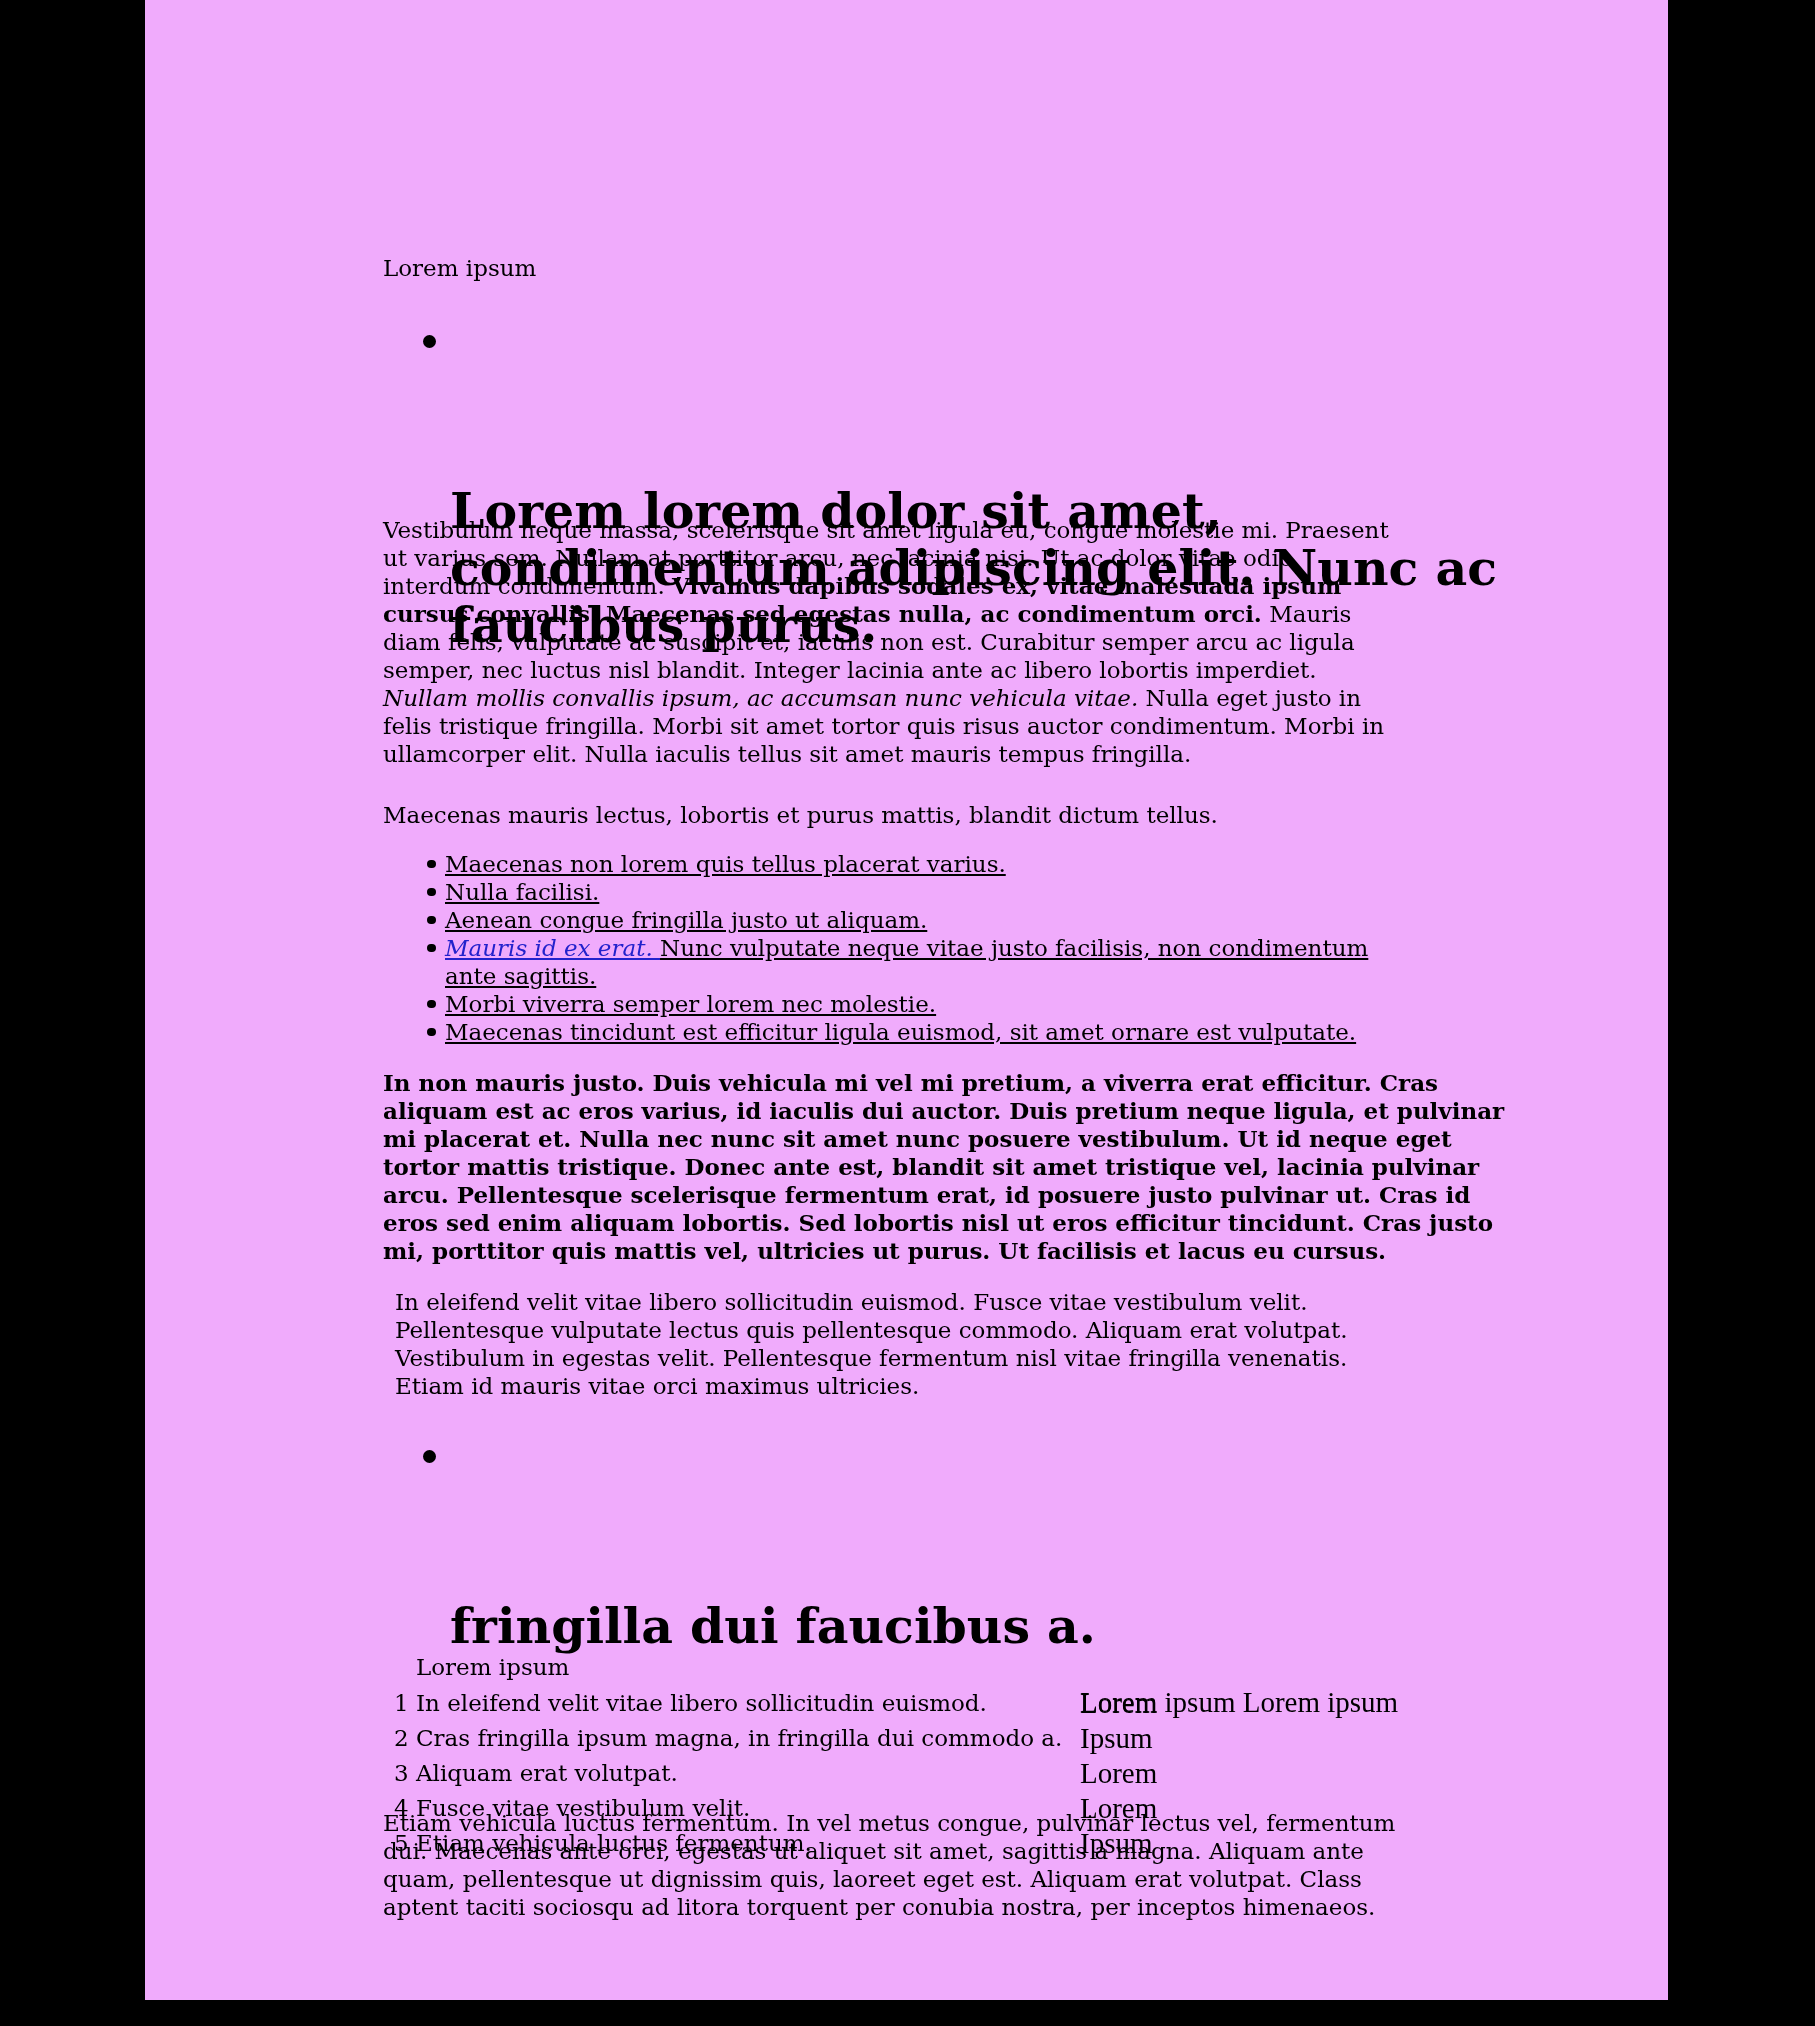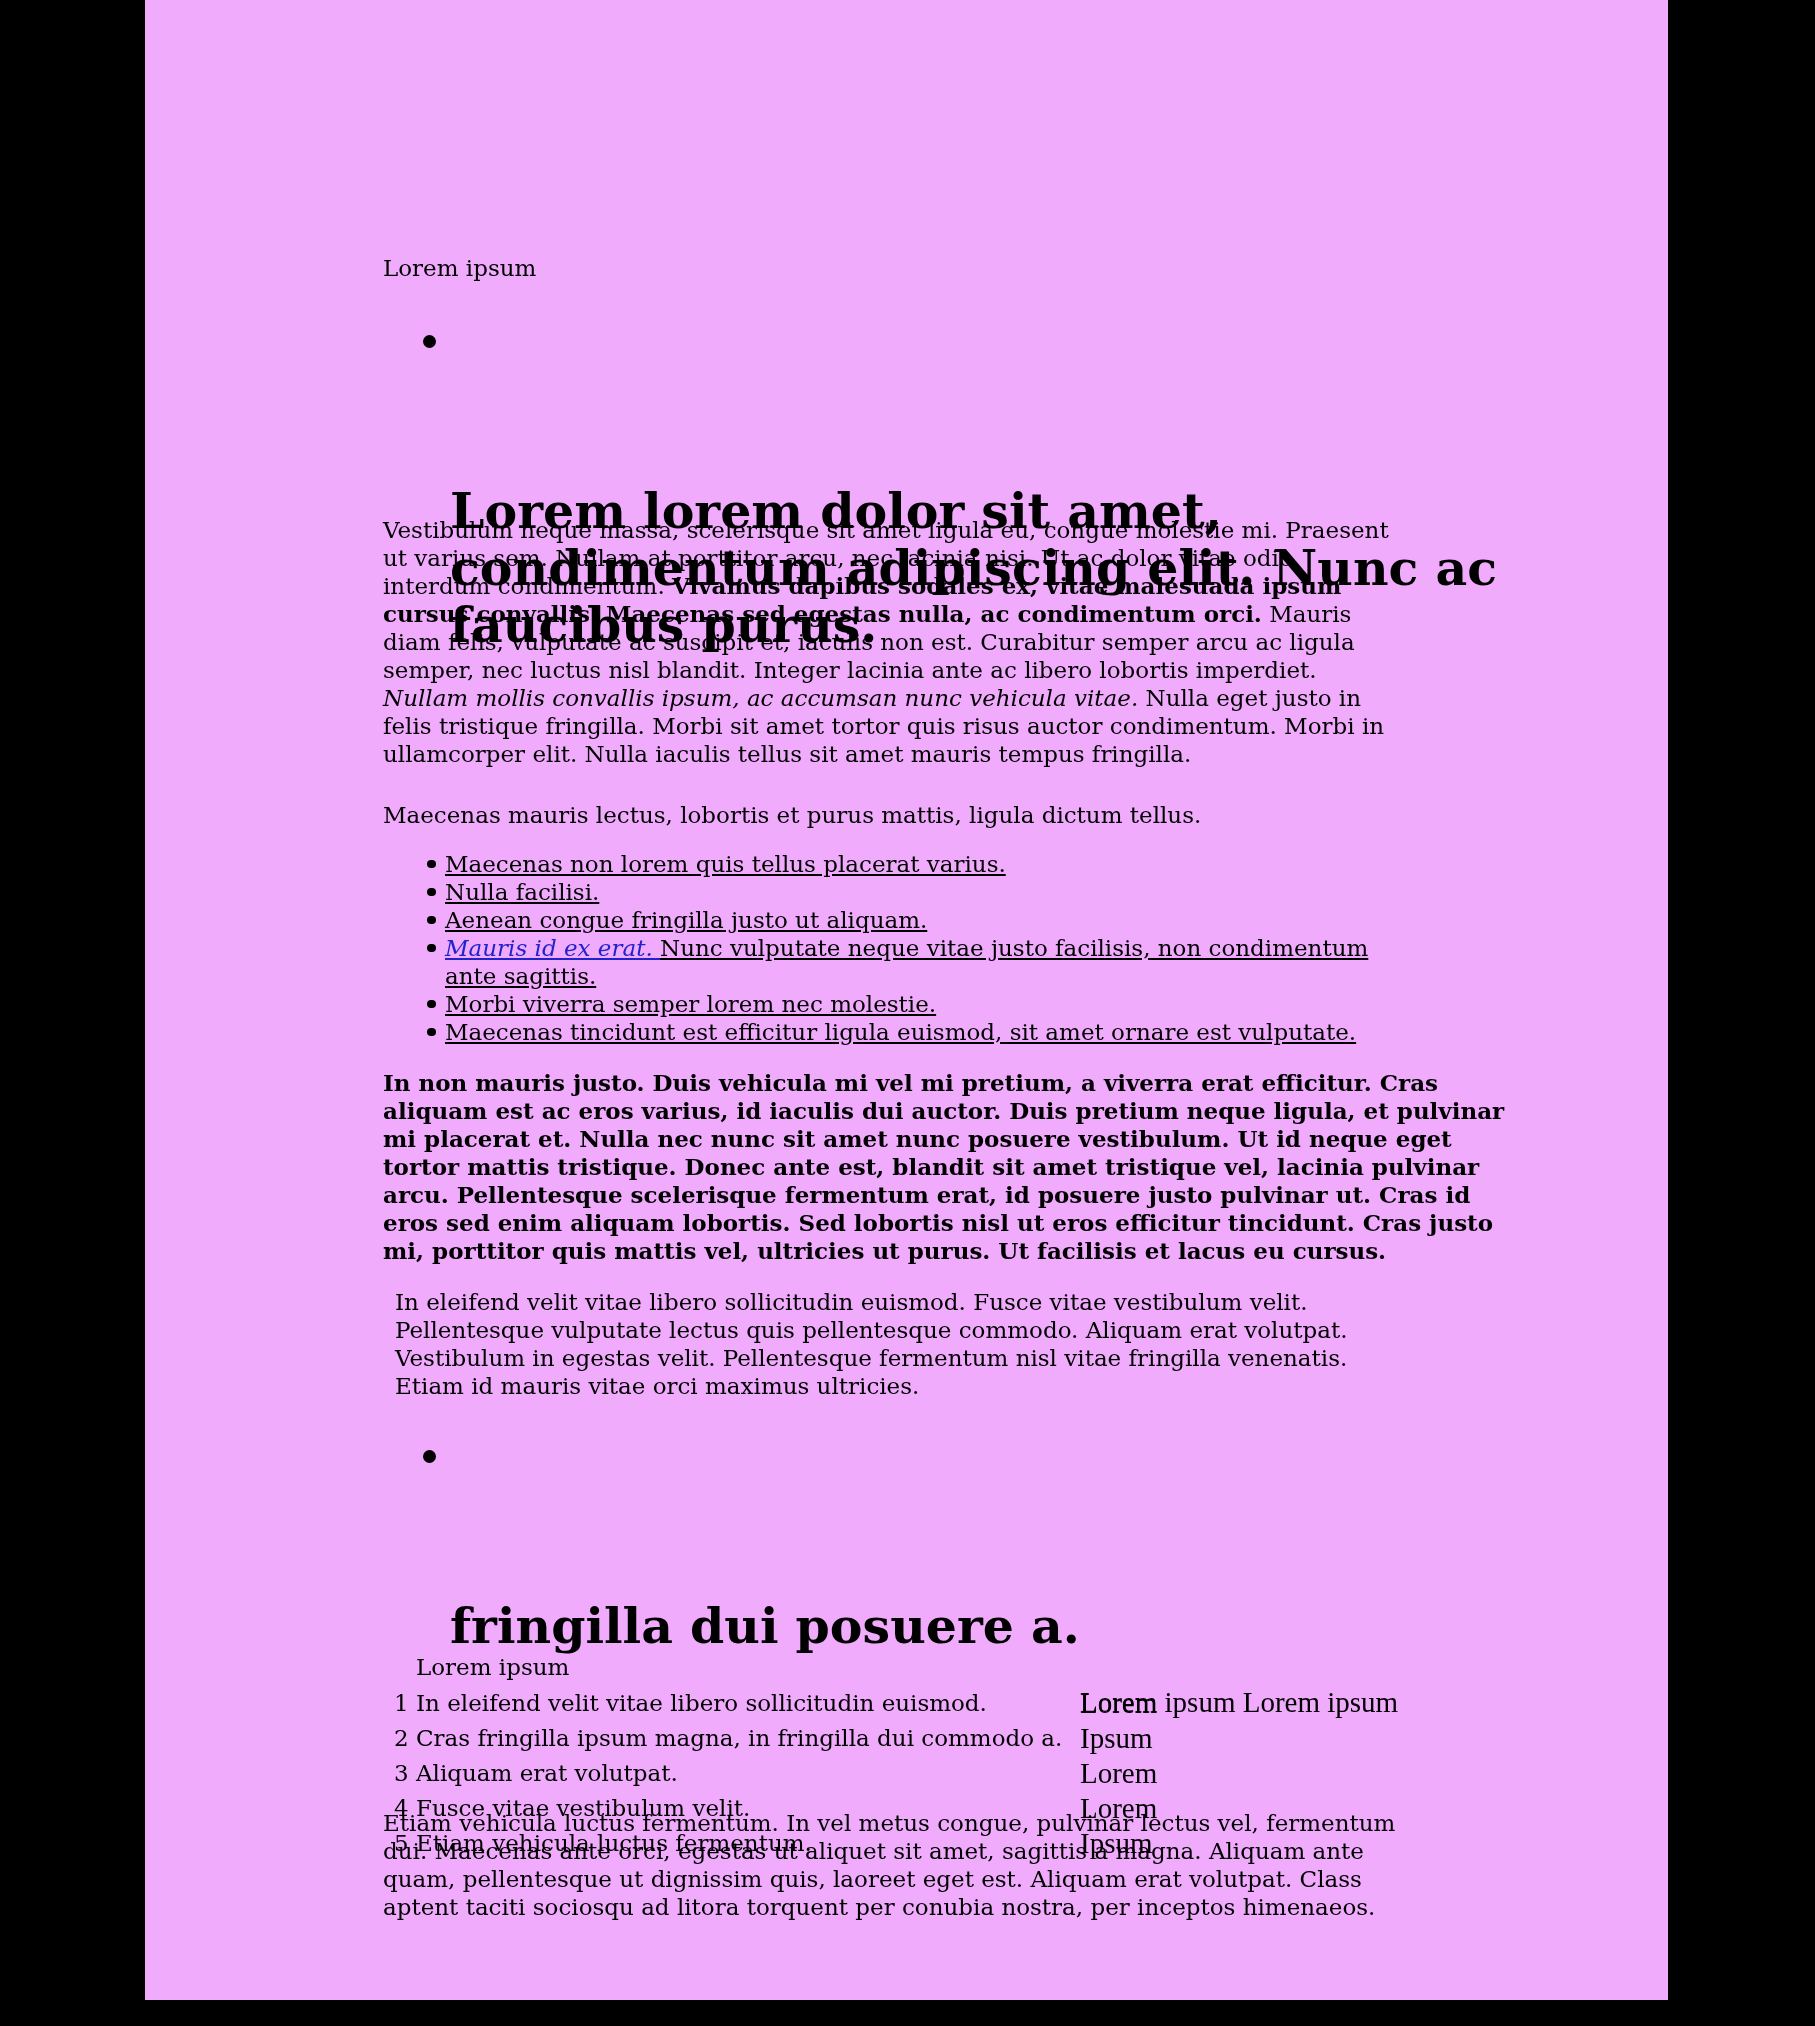--- a/index.html
+++ b/index.html
@@ -67,31 +67,31 @@
 
   <div id="page-header-label" class="block body-text">Lorem ipsum</div>
 
   <div id="heading1" class="block big-heading">
     <span class="h-bullet"></span>
     <div><div class="tline"><span>Lorem lorem dolor sit amet,</span></div><div class="tline"><span>condimentum adipiscing elit. Nunc ac</span></div><div class="tline"><span>faucibus purus.</span></div></div>
   </div>
 
   <div id="para1" class="block body-text"><div class="tline"><span>Vestibulum neque massa, scelerisque sit amet ligula eu, congue molestie mi. Praesent</span></div><div class="tline"><span>ut varius sem. Nullam at porttitor arcu, nec lacinia nisi. Ut ac dolor vitae odio</span></div><div class="tline"><span>interdum condimentum. </span><span class="b">Vivamus dapibus sodales ex, vitae malesuada ipsum</span></div><div class="tline"><span class="b">cursus convallis. Maecenas sed egestas nulla, ac condimentum orci.</span><span> Mauris</span></div><div class="tline"><span>diam felis, vulputate ac suscipit et, iaculis non est. Curabitur semper arcu ac ligula</span></div><div class="tline"><span>semper, nec luctus nisl blandit. Integer lacinia ante ac libero lobortis imperdiet.</span></div><div class="tline"><span class="i">Nullam mollis convallis ipsum, ac accumsan nunc vehicula vitae.</span><span> Nulla eget justo in</span></div><div class="tline"><span>felis tristique fringilla. Morbi sit amet tortor quis risus auctor condimentum. Morbi in</span></div><div class="tline"><span>ullamcorper elit. Nulla iaculis tellus sit amet mauris tempus fringilla.</span></div></div>
 
-  <div id="para2" class="block body-text"><div class="tline"><span>Maecenas mauris lectus, lobortis et purus mattis, ligula dictum tellus.</span></div></div>
+  <div id="para2" class="block body-text"><div class="tline"><span>Maecenas mauris lectus, lobortis et purus mattis, blandit dictum tellus.</span></div></div>
 
   <div id="bullet-list" class="block body-text"><div class="li"><span class="li-bullet"></span><div class="tline"><span>Maecenas non lorem quis tellus placerat varius.</span></div></div><div class="li"><span class="li-bullet"></span><div class="tline"><span>Nulla facilisi.</span></div></div><div class="li"><span class="li-bullet"></span><div class="tline"><span>Aenean congue fringilla justo ut aliquam.</span></div></div><div class="li"><span class="li-bullet"></span><div class="tline"><span class="link">Mauris id ex erat. </span><span>Nunc vulputate neque vitae justo facilisis, non condimentum</span></div><div class="tline"><span>ante sagittis.</span></div></div><div class="li"><span class="li-bullet"></span><div class="tline"><span>Morbi viverra semper lorem nec molestie.</span></div></div><div class="li"><span class="li-bullet"></span><div class="tline"><span>Maecenas tincidunt est efficitur ligula euismod, sit amet ornare est vulputate.</span></div></div></div>
 
   <div id="para3" class="block body-text"><div class="tline"><span>In non mauris justo. Duis vehicula mi vel mi pretium, a viverra erat efficitur. Cras</span></div><div class="tline"><span>aliquam est ac eros varius, id iaculis dui auctor. Duis pretium neque ligula, et pulvinar</span></div><div class="tline"><span>mi placerat et. Nulla nec nunc sit amet nunc posuere vestibulum. Ut id neque eget</span></div><div class="tline"><span>tortor mattis tristique. Donec ante est, blandit sit amet tristique vel, lacinia pulvinar</span></div><div class="tline"><span>arcu. Pellentesque scelerisque fermentum erat, id posuere justo pulvinar ut. Cras id</span></div><div class="tline"><span>eros sed enim aliquam lobortis. Sed lobortis nisl ut eros efficitur tincidunt. Cras justo</span></div><div class="tline"><span>mi, porttitor quis mattis vel, ultricies ut purus. Ut facilisis et lacus eu cursus.</span></div></div>
 
   <div id="para4" class="block body-text"><div class="tline"><span>In eleifend velit vitae libero sollicitudin euismod. Fusce vitae vestibulum velit.</span></div><div class="tline"><span>Pellentesque vulputate lectus quis pellentesque commodo. Aliquam erat volutpat.</span></div><div class="tline"><span>Vestibulum in egestas velit. Pellentesque fermentum nisl vitae fringilla venenatis.</span></div><div class="tline"><span>Etiam id mauris vitae orci maximus ultricies.</span></div></div>
 
   <div id="heading2" class="block big-heading">
     <span class="h-bullet"></span>
-    <div><div class="tline"><span>fringilla dui posuere a.</span></div></div>
+    <div><div class="tline"><span>fringilla dui faucibus a.</span></div></div>
   </div>
 
   <div id="data-table" class="block">
     <div class="trow">
       <span class="cell-text">Lorem ipsum</span>
       <span class="cell-value">Lorem ipsum Lorem ipsum</span>
     </div>
     <div id="table-body"><div class="trow"><span class="cell-num">1</span><span class="cell-text">In eleifend velit vitae libero sollicitudin euismod.</span><span class="cell-value">Lorem</span></div><div class="trow"><span class="cell-num">2</span><span class="cell-text">Cras fringilla ipsum magna, in fringilla dui commodo a.</span><span class="cell-value">Ipsum</span></div><div class="trow"><span class="cell-num">3</span><span class="cell-text">Aliquam erat volutpat.</span><span class="cell-value">Lorem</span></div><div class="trow"><span class="cell-num">4</span><span class="cell-text">Fusce vitae vestibulum velit.</span><span class="cell-value">Lorem</span></div><div class="trow"><span class="cell-num">5</span><span class="cell-text">Etiam vehicula luctus fermentum.</span><span class="cell-value">Ipsum</span></div></div>
   </div>
 

